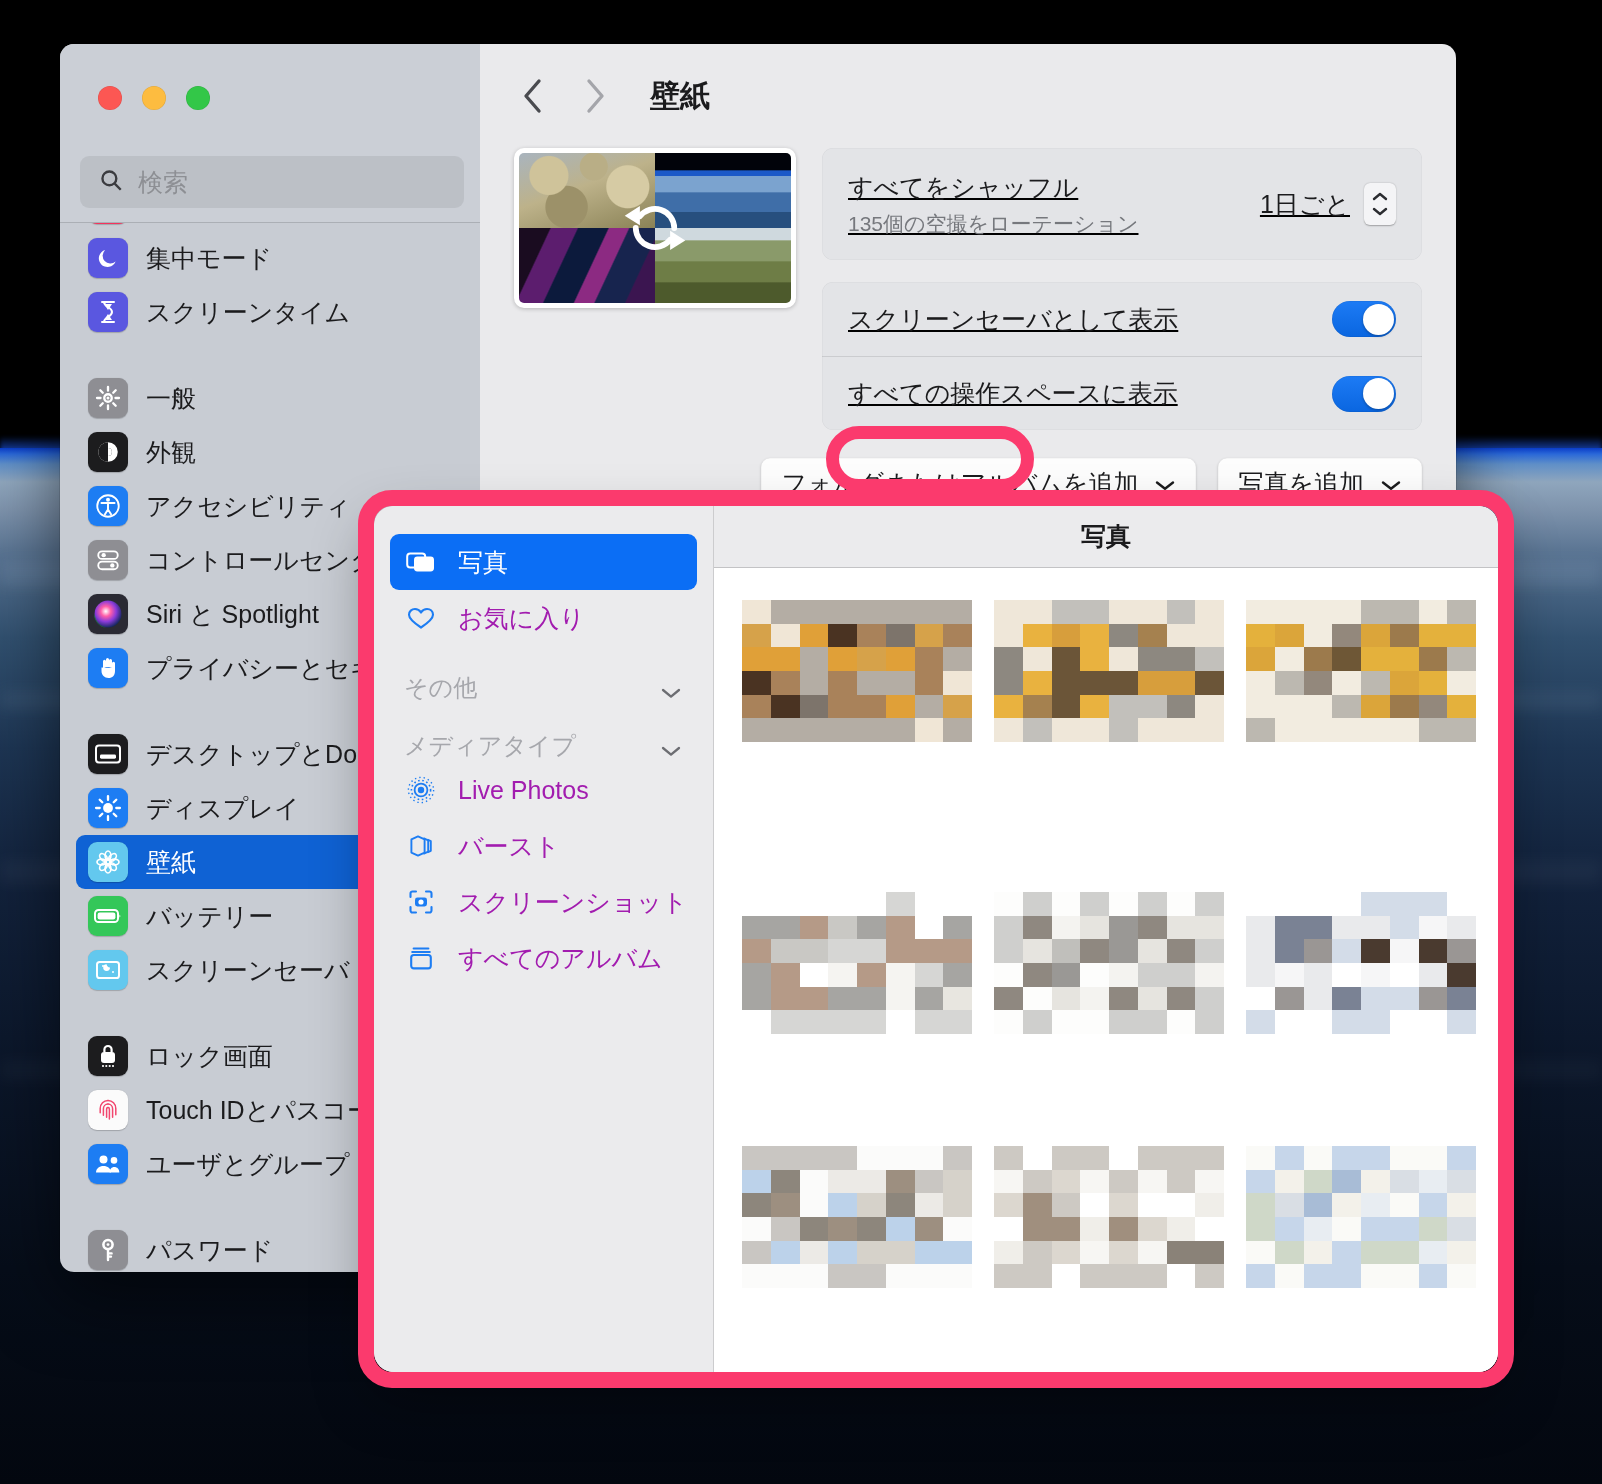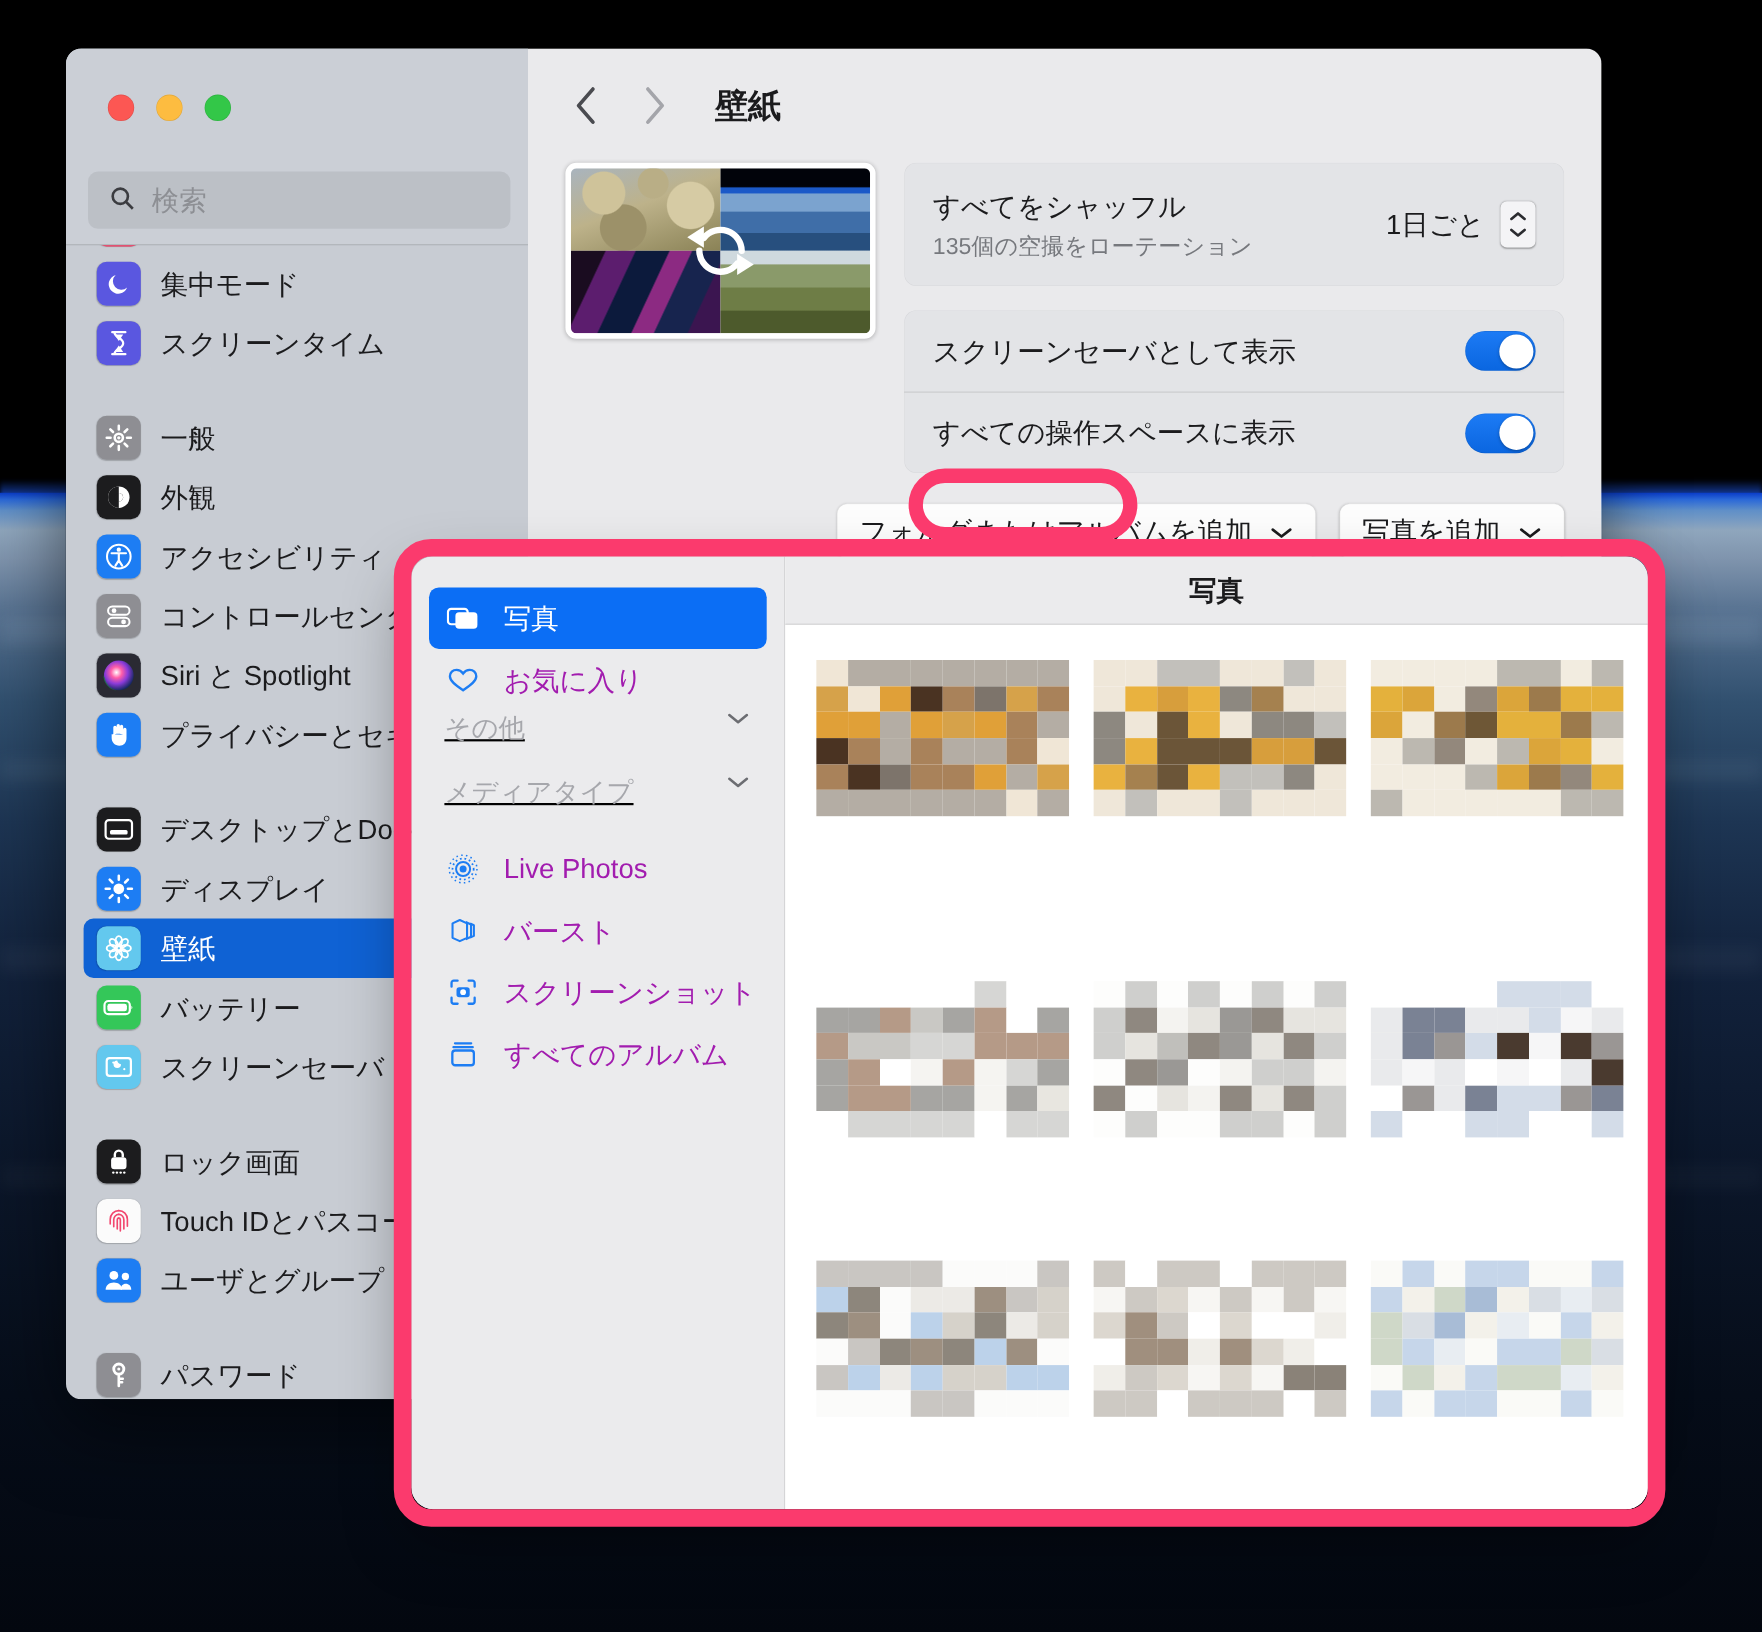--- a/index.html
+++ b/index.html
@@ -165,20 +165,21 @@
     transform: translate(-50%,-50%);
     width: 66px; height: 66px;
   }
 
   
   #settings-col { flex: 1; display: flex; flex-direction: column; gap: 22px; }
   .card {
     background: #e3e4e7;
     border-radius: 11px;
     box-shadow: inset 0 0 0 .5px rgba(0,0,0,.05);
+    text-decoration: underline;
   }
   .card-row {
     min-height: 74px;
     display: flex; align-items: center;
     padding: 0 26px;
   }
   .card-row + .card-row { border-top: .5px solid rgba(0,0,0,.10); }
   .row-texts { flex: 1; }
   .row-title { font-size: 25px; color: #1b1b1d; }
   .row-sub   { font-size: 21px; color: #76787d; margin-top: 6px; }
@@ -264,23 +265,22 @@
     display: flex; align-items: center; gap: 20px;
     padding: 0 14px;
   }
   .pp-item.selected { background: #0b6ef5; }
   .pp-item.selected .pp-label { color: #fff; }
   .pp-item.selected .pp-ico { color: #fff; }
   .pp-ico { width: 34px; flex: none; color: #1d7df3; display: flex; align-items: center; justify-content: center; }
   .pp-label { font-size: 25px; color: #a21caf; white-space: nowrap; }
   .pp-section {
     height: 58px;
-    display: flex; align-items: flex-start;
+    display: flex; align-items: flex-end;
     padding: 0 14px;
-    text-decoration: underline;
   }
   .pp-section-label { flex: 1; font-size: 24px; color: #a6a7ac; }
 
   #pp-main { flex: 1; display: flex; flex-direction: column; background: #fff; }
   #pp-titlebar {
     height: 62px; flex: none;
     background: #ebebed;
     border-bottom: .5px solid rgba(0,0,0,.17);
     display: flex; align-items: center; justify-content: center;
   }

